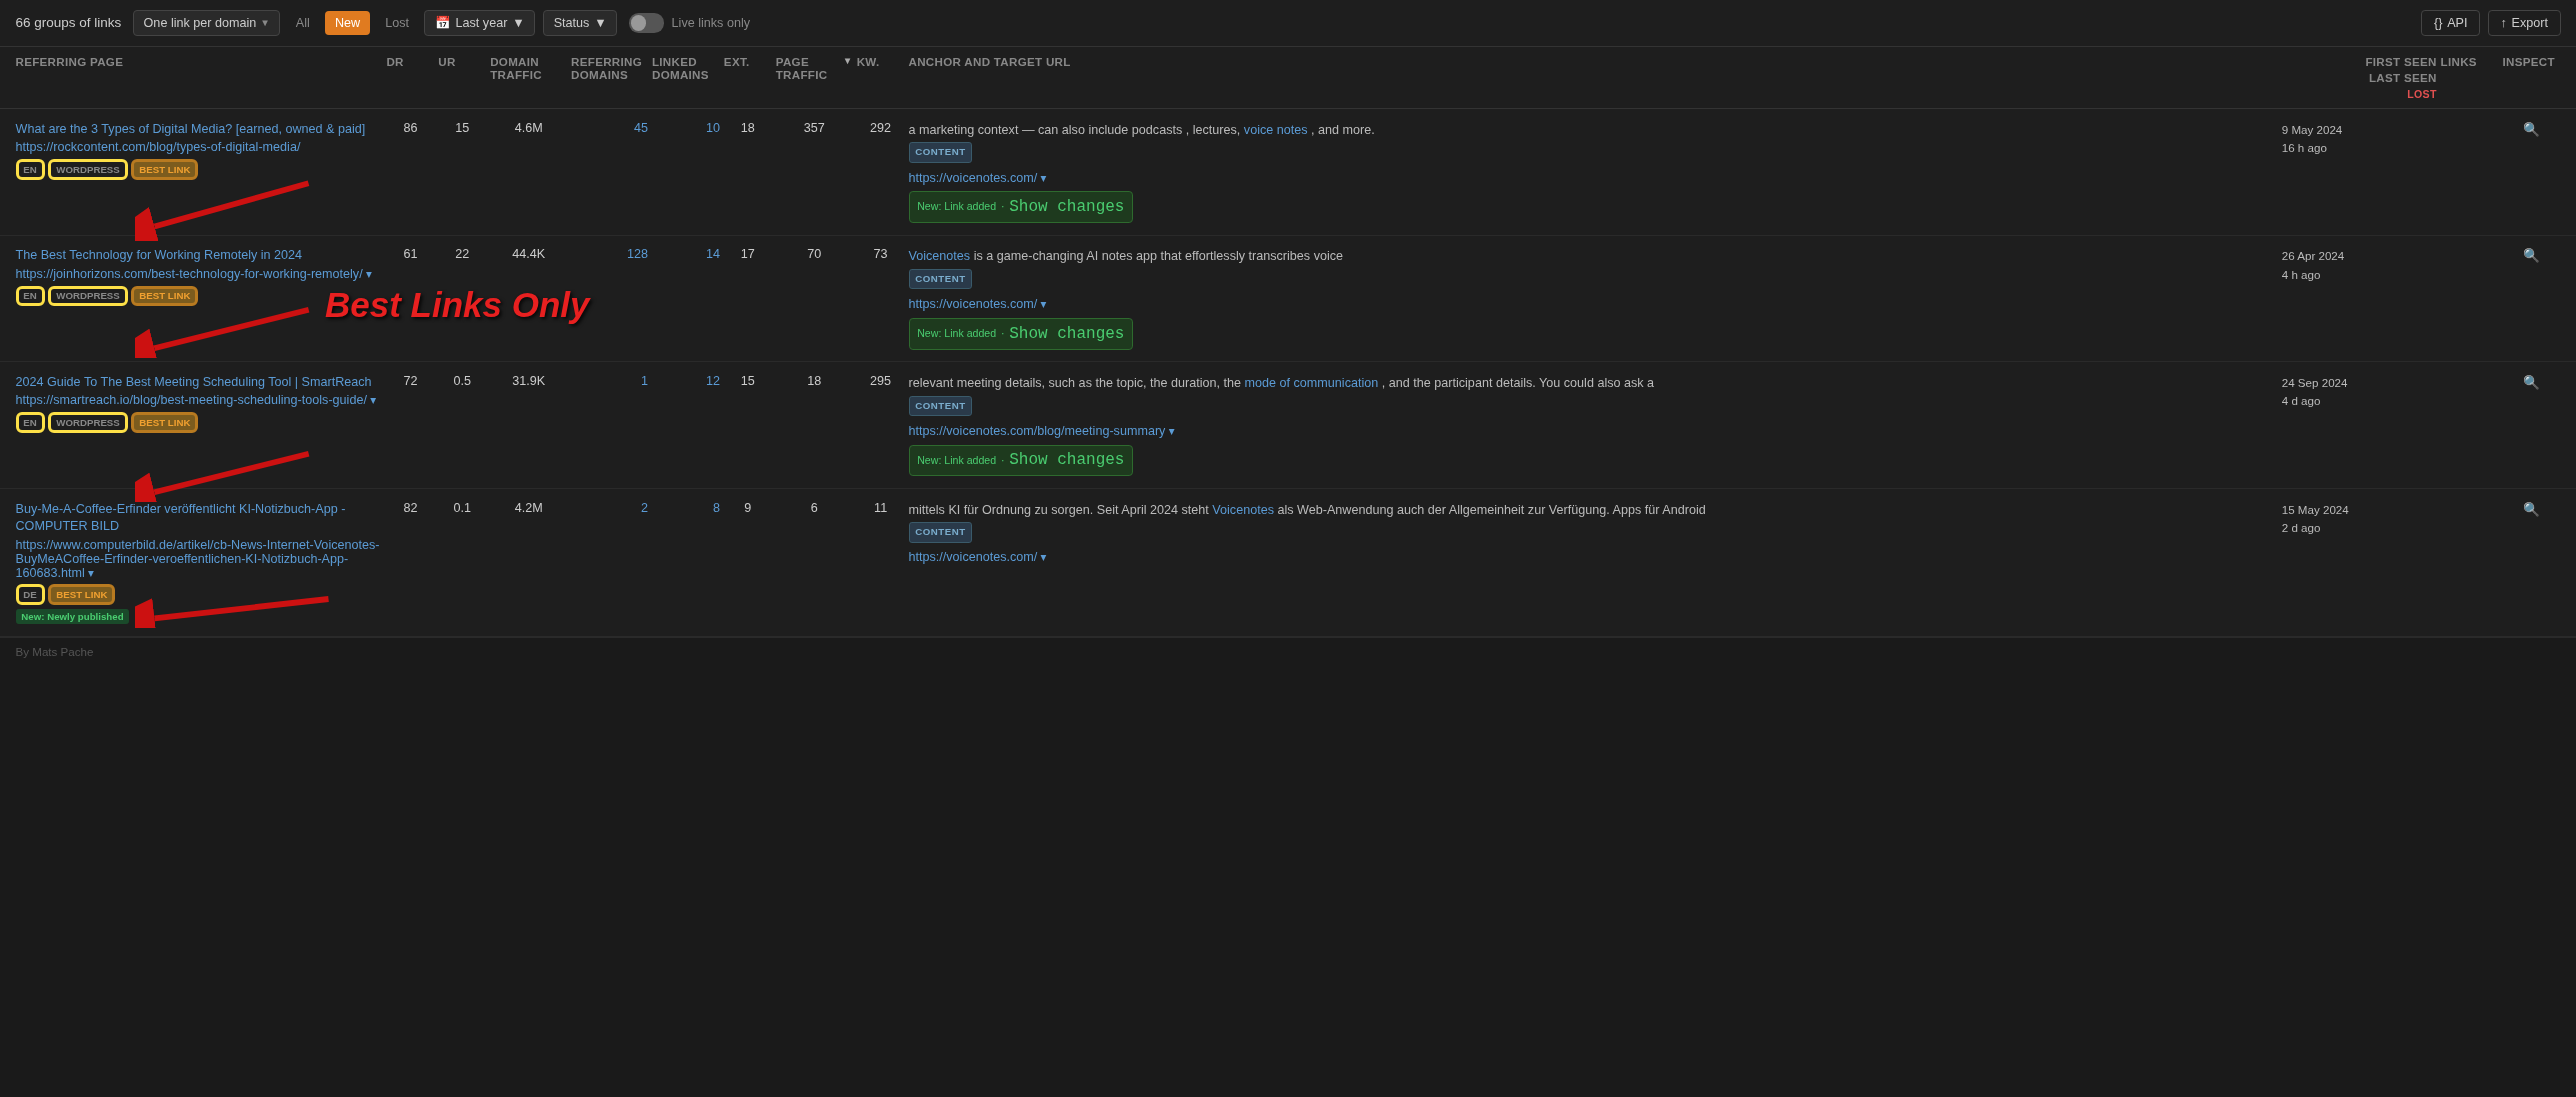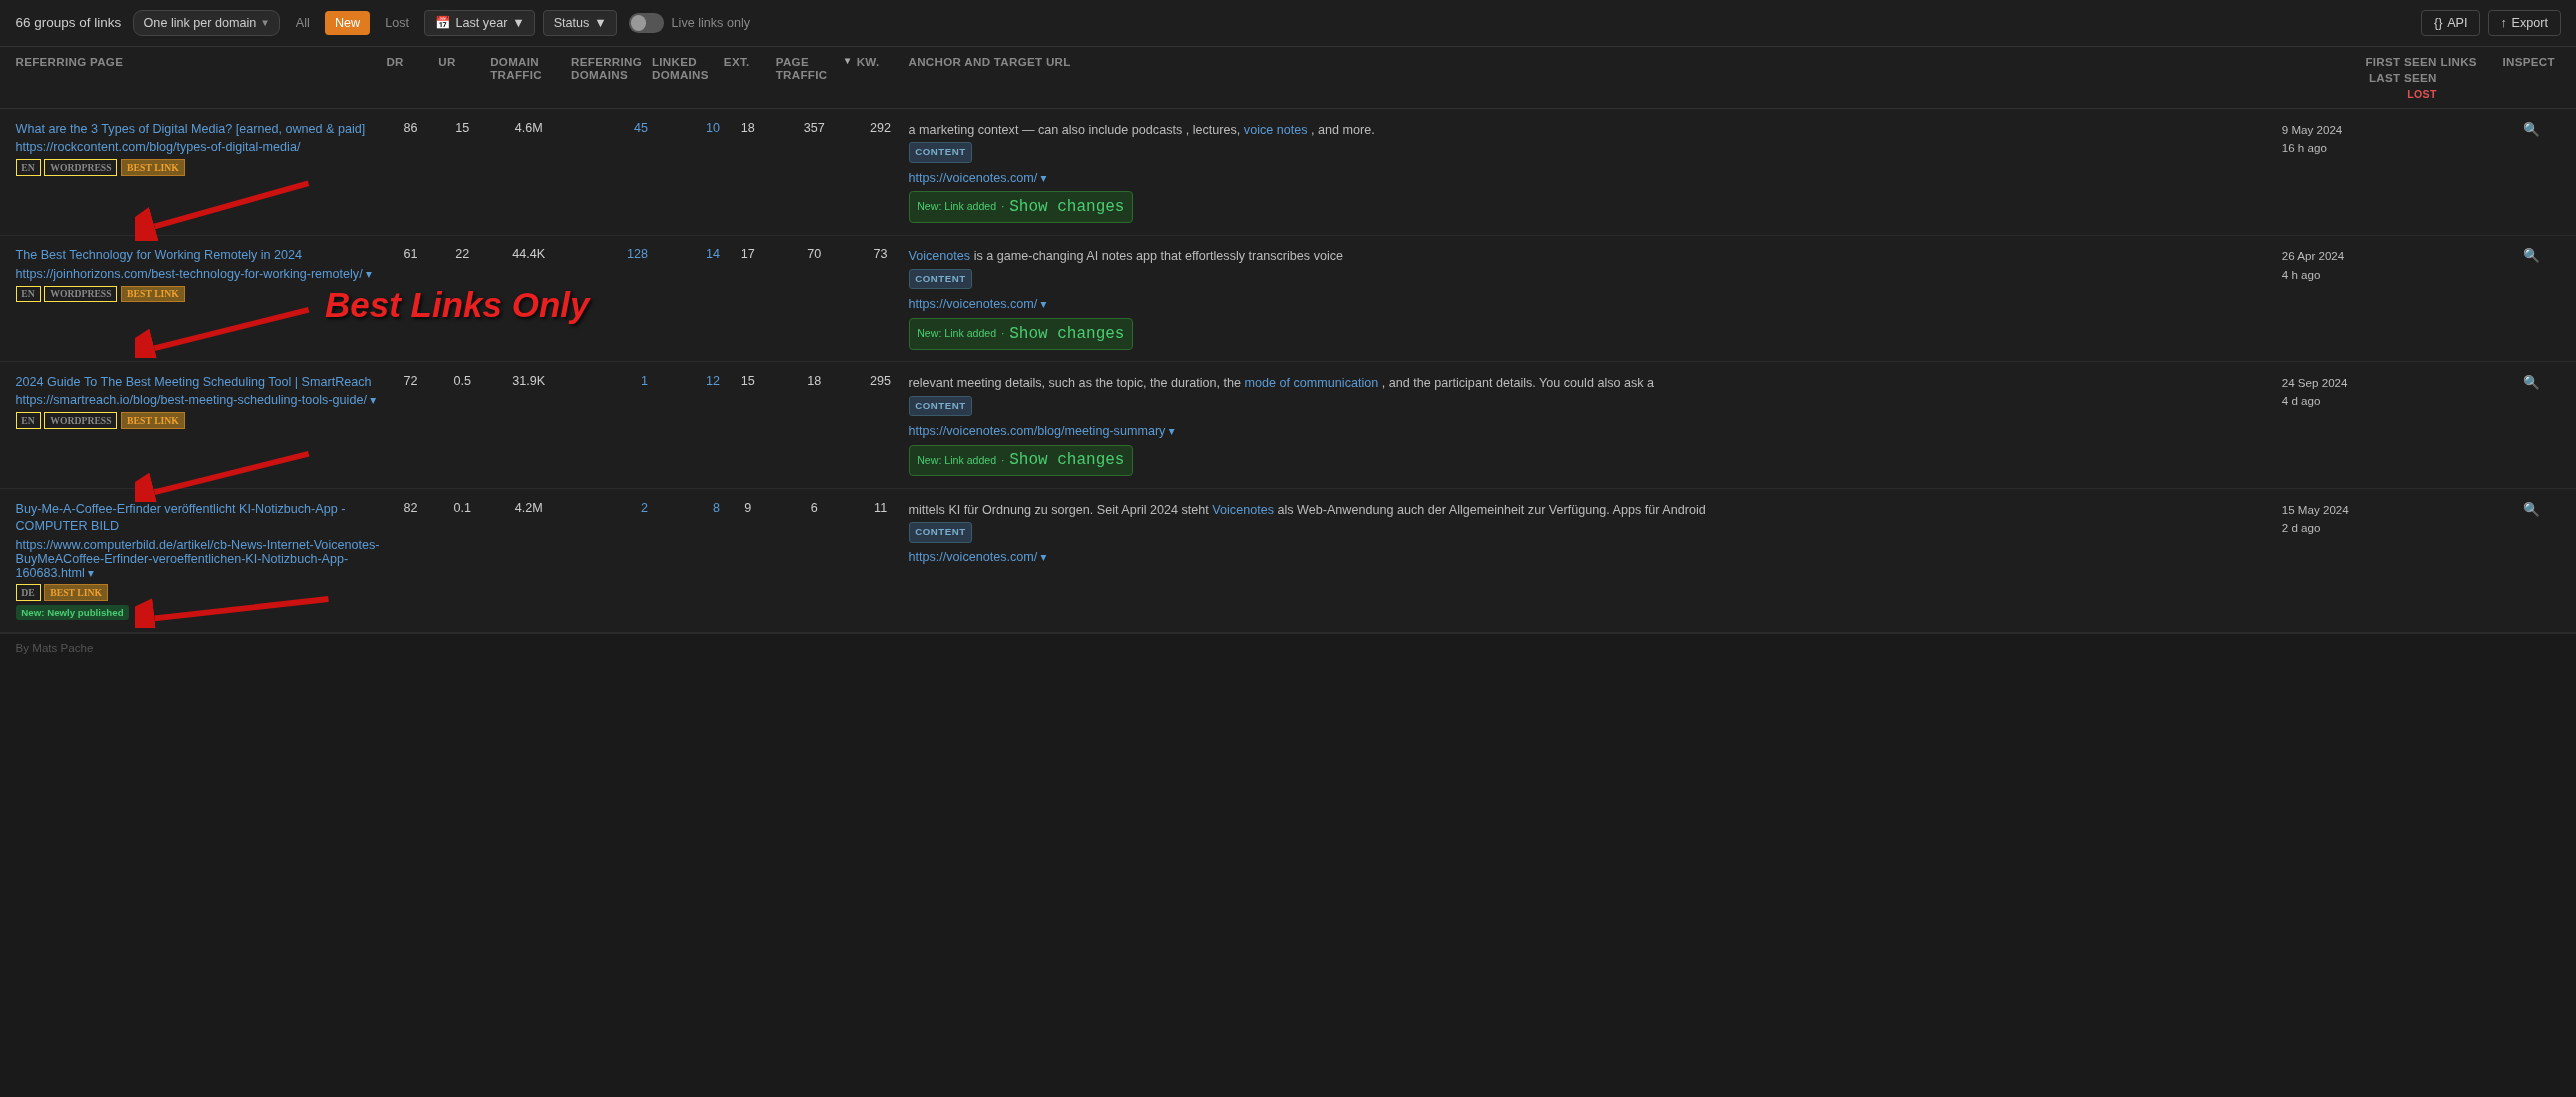--- a/index.html
+++ b/index.html
@@ -23,21 +23,21 @@
     }
     .topbar-title {
       font-size: 13.5px;
       color: #ccc;
       white-space: nowrap;
       margin-right: 3.9px;
     }
     .btn-dropdown {
       display: flex; align-items: center; gap: 3.9px;
       background: #2a2a2a; border: 1px solid #444;
-      color: #ccc; padding: 4.8px 9.7px; border-radius: 9px;
+      color: #ccc; padding: 4.8px 9.7px; border-radius: 4px;
       cursor: pointer; font-size: 12.6px;
     }
     .btn-dropdown .caret { font-size: 9.7px; color: #888; }
     .btn-filter {
       background: transparent; border: none;
       color: #888; padding: 4.8px 7.7px; border-radius: 3.9px;
       cursor: pointer; font-size: 12.6px;
     }
     .btn-filter.active-orange {
       background: #e07b20; color: #fff; border-radius: 3.9px; padding: 4.8px 9.7px;
@@ -116,22 +116,22 @@
     }
 
     .cell { font-size: 12.6px; color: #bbb; }
     .cell-link { }
     .cell-link a, .cell a { color: #5b9bd5; text-decoration: none; font-size: 12.6px; }
     .page-title { color: #5b9bd5; font-size: 12.6px; line-height: 1.4; }
     .page-url { color: #5b9bd5; font-size: 11.6px; margin-top: 1.9px; }
     .tags { display: flex; gap: 3.9px; flex-wrap: wrap; margin-top: 4.8px; }
     .tag {
       font-size: 9.7px; font-weight: 600;
-      padding: 1.9px 4.8px; border-radius: 0;
-      border: 1px solid #fde047; color: #888; background: transparent; font-family: Liberation Serif, serif;
+      padding: 1.9px 4.8px; border-radius: 6px;
+      border: 3px solid #fde047; color: #888; background: transparent;
     }
     .tag-lang { color: #888; }
     .tag-platform { color: #888; }
     .tag-best {
       background: #7c5c1e; border-color: #b87a20;
       color: #f0a030; font-size: 9.7px; font-weight: 700;
     }
     .tag-new-published {
       background: #1a4a2a; border-color: #2a7a3a;
       color: #4acc70; font-size: 9.7px; font-weight: 600;

